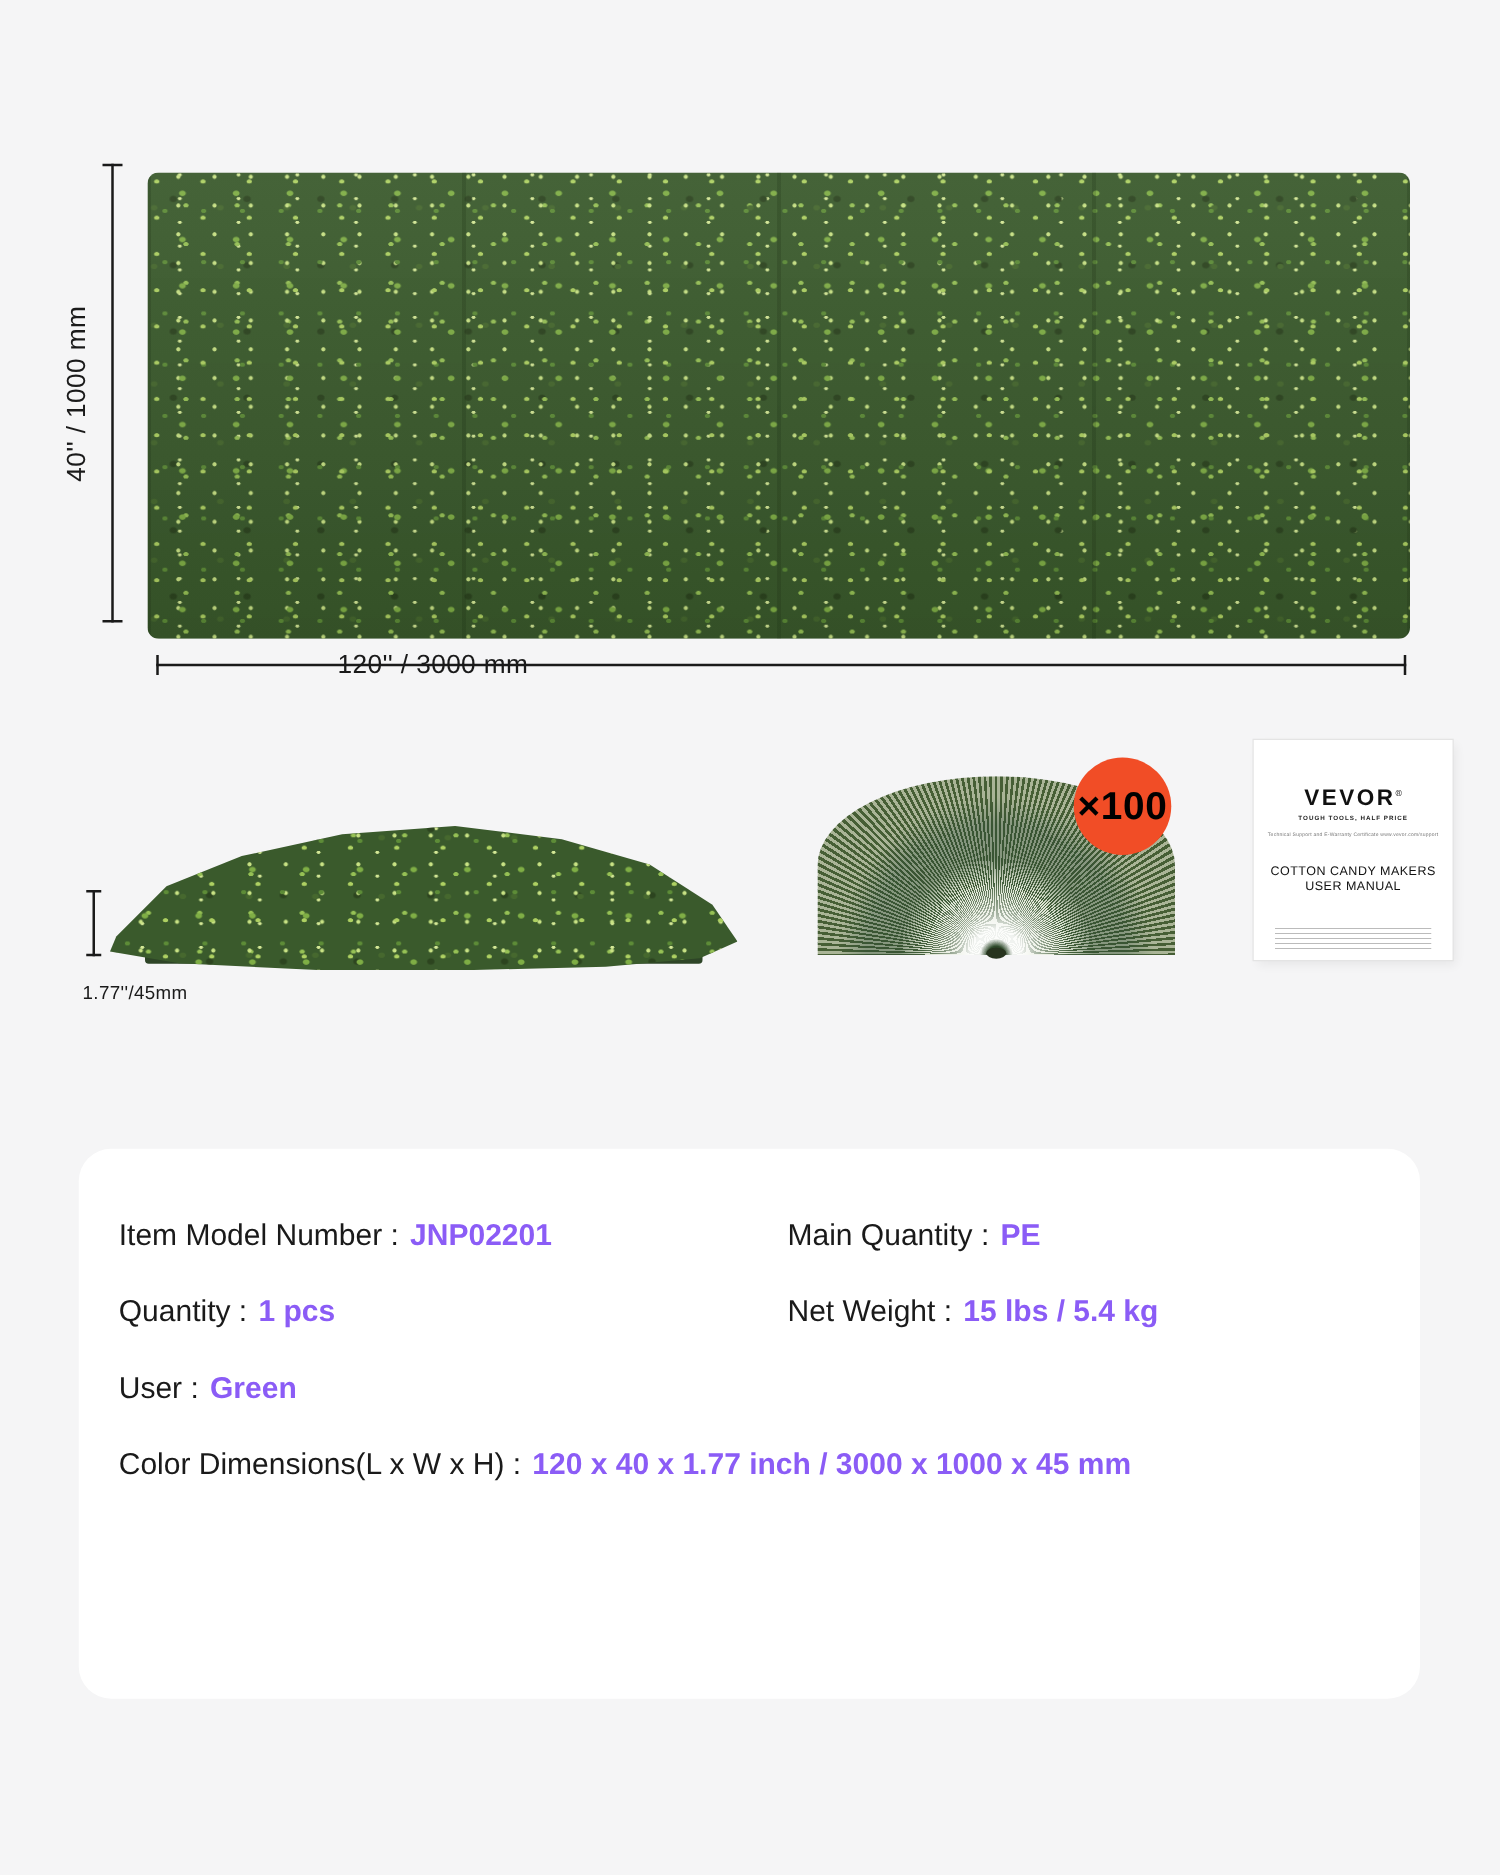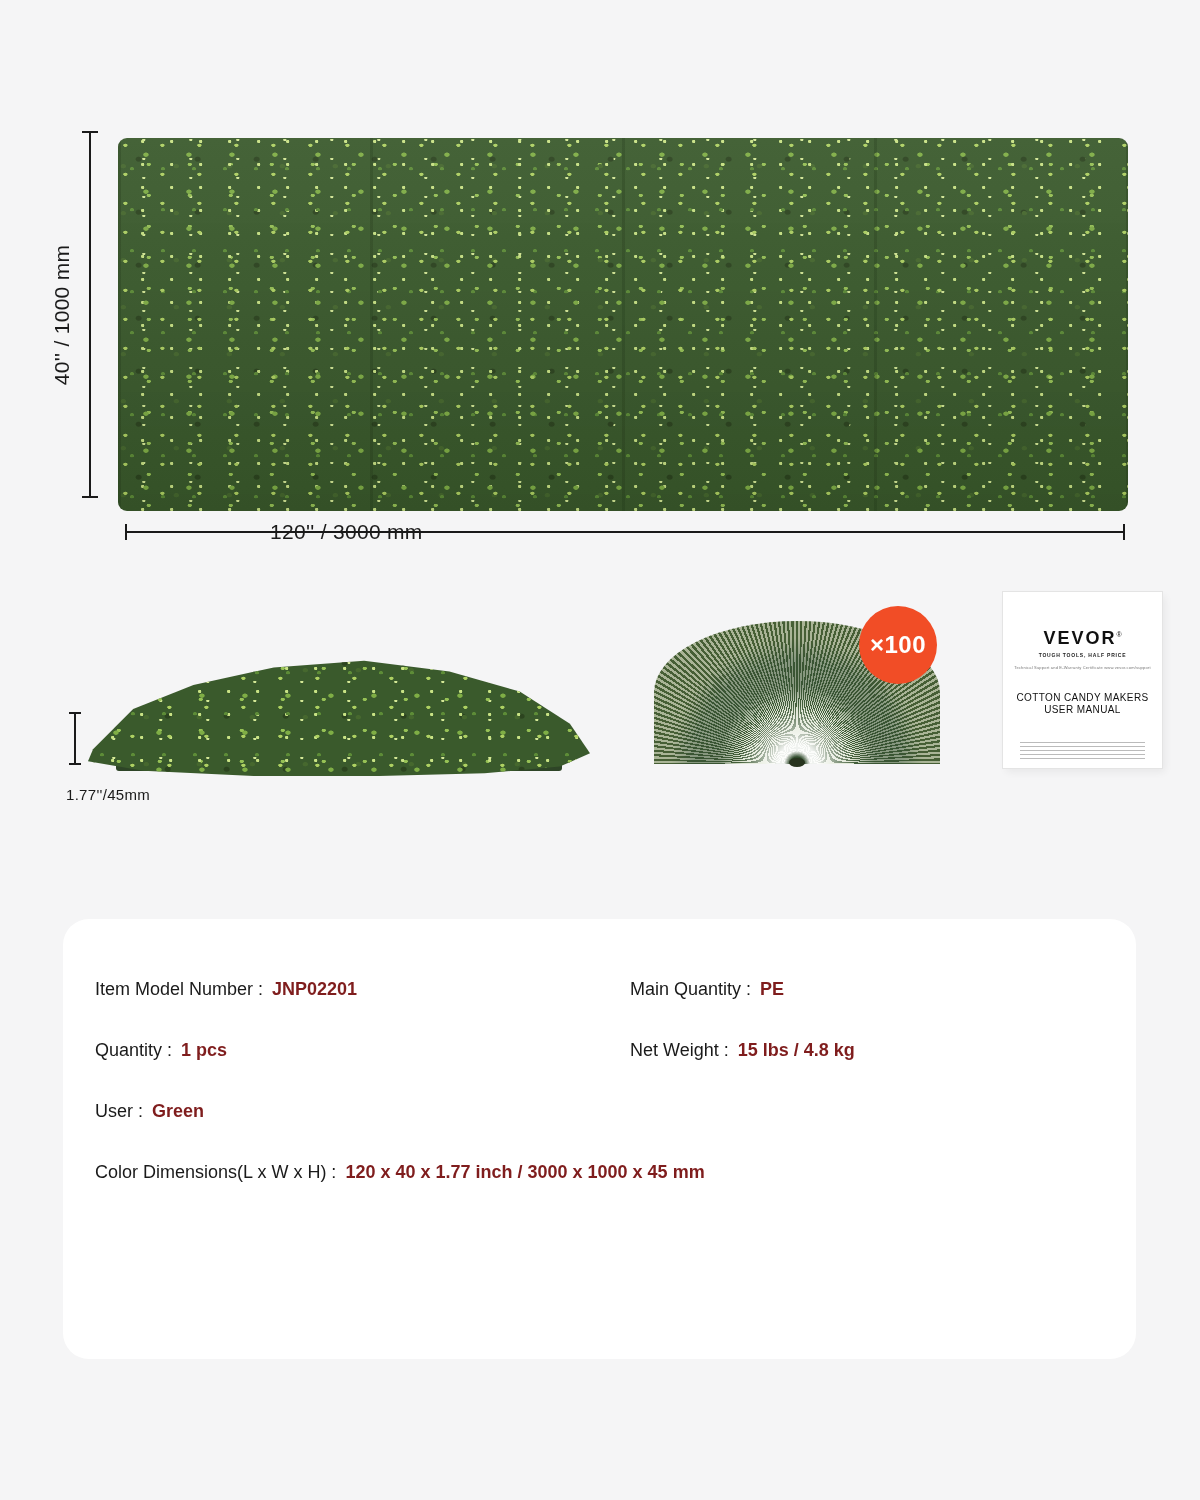--- a/index.html
+++ b/index.html
@@ -118,22 +118,22 @@
     border-radius: 50%;
   }
 
   
   .count-badge {
     position: absolute;
     left: 859px; top: 606px;
     width: 78px; height: 78px;
     border-radius: 50%;
     background: #f14d26;
-    color: #ffffff;
-    font-size: 24px; font-weight: 700;
+    color: #000000;
+    font-size: 31px; font-weight: 700;
     display: flex; align-items: center; justify-content: center;
     letter-spacing: 0.5px;
   }
 
   
   .manual {
     position: absolute;
     left: 1003px; top: 592px;
     width: 159px; height: 176px;
     background: #ffffff;
@@ -168,24 +168,24 @@
   
   .spec-card {
     position: absolute;
     left: 63px; top: 919px;
     width: 1073px; height: 440px;
     background: #ffffff;
     border-radius: 26px;
     padding: 52px 32px 0 32px;
   }
   .spec-row { display: flex; margin-bottom: 25px; }
-  .spec-item { display: flex; font-size: 18px; line-height: 36px; align-items: flex-end; }
+  .spec-item { display: flex; font-size: 24px; line-height: 36px; align-items: flex-end; }
   .spec-item.col-left { flex: 0 0 535px; }
   .spec-label { color: #1a1a1a; white-space: nowrap; }
-  .spec-value { color: #7f1d1d; font-weight: 700; margin-left: 9px; white-space: nowrap; }
+  .spec-value { color: #8b5cf6; font-weight: 700; margin-left: 9px; white-space: nowrap; }
   .value-stack { display: flex; flex-direction: column; }
   .value-stack .spec-value + .spec-value { margin-top: 3px; }
 </style>
 </head>
 <body>
 
 <div class="page">
 
   <div class="panel-front foliage">
     <div class="seams"></div>
@@ -237,21 +237,21 @@
       </div>
     </div>
 
     <div class="spec-row">
       <div class="spec-item col-left">
         <span class="spec-label">Quantity :</span>
         <span class="spec-value">1 pcs</span>
       </div>
       <div class="spec-item">
         <span class="spec-label">Net Weight :</span>
-        <span class="spec-value">15 lbs / 4.8 kg</span>
+        <span class="spec-value">15 lbs / 5.4 kg</span>
       </div>
     </div>
 
     <div class="spec-row">
       <div class="spec-item">
         <span class="spec-label">User :</span>
         <span class="spec-value">Green</span>
       </div>
     </div>
 

